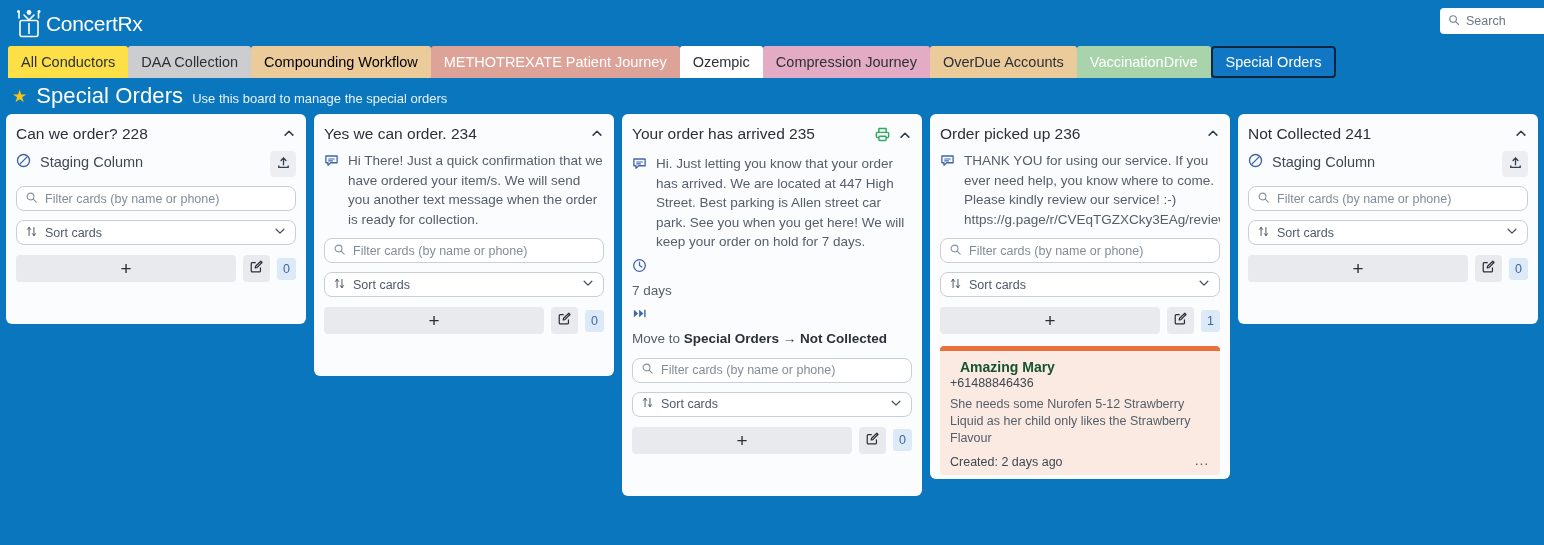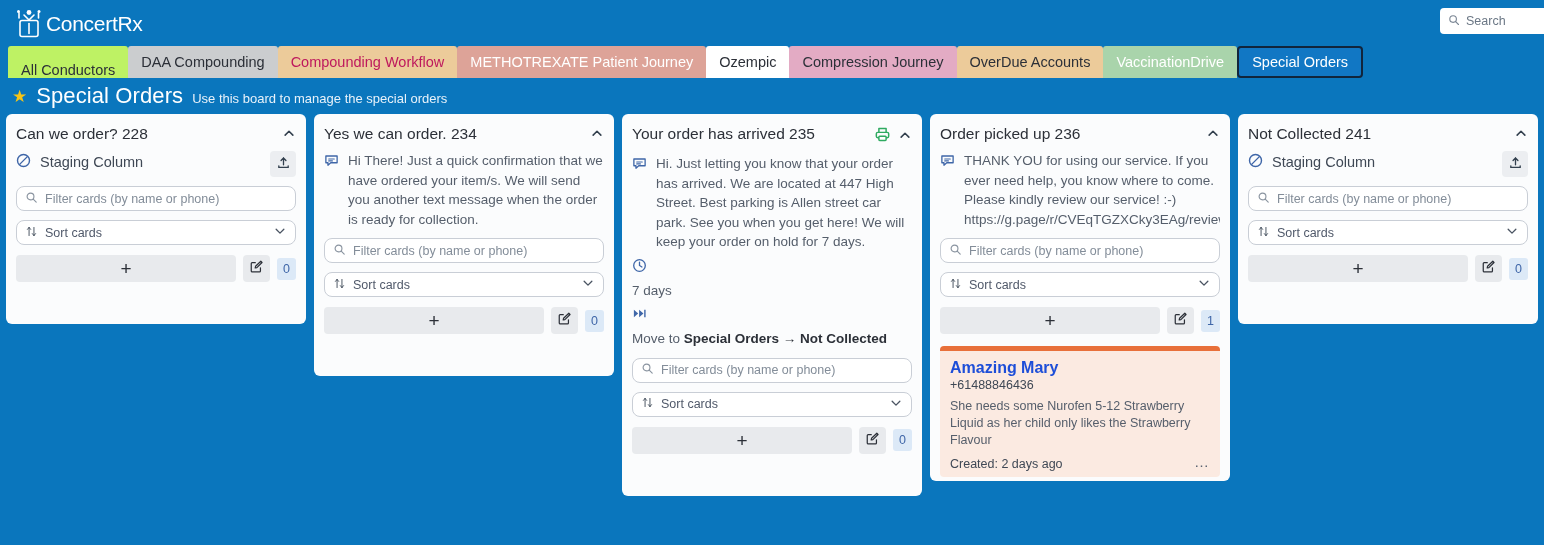--- a/index.html
+++ b/index.html
@@ -235,21 +235,21 @@
 
   
   .card {
     margin-top: 12px;
     background: #fbeae1;
     border-top: 5px solid #e8703a;
     border-radius: 4px;
     padding: 8px 10px 6px 10px;
     position: relative;
   }
-  .card-name { font-size: 16px; font-weight: 700; color: #1d4ed8; }
+  .card-name { font-size: 14px; font-weight: 700; color: #14532d; margin-left: 10px; }
   .card-phone { font-size: 12.5px; color: #3f4855; margin-top: 1px; }
   .card-note { font-size: 12.5px; color: #555e6b; line-height: 1.35; margin-top: 6px; }
   .card-foot {
     display: flex; align-items: flex-end; justify-content: space-between;
     margin-top: 5px;
   }
   .card-created { font-size: 12.5px; color: #3f4855; }
   .dots { color: #5a6370; font-size: 15px; letter-spacing: 1px; line-height: 1; cursor: pointer; padding-bottom: 2px; }
 </style>
 </head>
@@ -279,27 +279,27 @@
       <svg viewBox="0 0 16 16" width="12" height="12" aria-hidden="true">
         <circle cx="6.8" cy="6.8" r="4.4" fill="none" stroke="#7a8694" stroke-width="1.5"></circle>
         <path d="M10.2 10.2 L14 14" stroke="#7a8694" stroke-width="1.5" stroke-linecap="round"></path>
       </svg>
     </span>
     <span class="ph">Search</span>
   </div>
 </div>
 
 <div class="tabbar" id="tabbar">
-    <div class="tab" style="background: #bef264; color: rgb(44, 48, 56); align-items: flex-end;">
+    <div class="tab" style="background: #fde047; color: rgb(44, 48, 56);">
       <span>All Conductors</span>
     </div>
     <div class="tab" style="background: rgb(203, 205, 207); color: rgb(44, 48, 56);">
-      <span>DAA Compounding</span>
-    </div>
-    <div class="tab" style="background: rgb(236, 203, 154); color: #be185d;">
+      <span>DAA Collection</span>
+    </div>
+    <div class="tab" style="background: rgb(236, 203, 154); color: #000000;">
       <span>Compounding Workflow</span>
     </div>
     <div class="tab" style="background: rgb(221, 163, 152); color: rgb(255, 255, 255);">
       <span>METHOTREXATE Patient Journey</span>
     </div>
     <div class="tab" style="background: rgb(255, 255, 255); color: rgb(44, 48, 56);">
       <span>Ozempic</span>
     </div>
     <div class="tab" style="background: rgb(227, 171, 196); color: rgb(44, 48, 56);">
       <span>Compression Journey</span>

